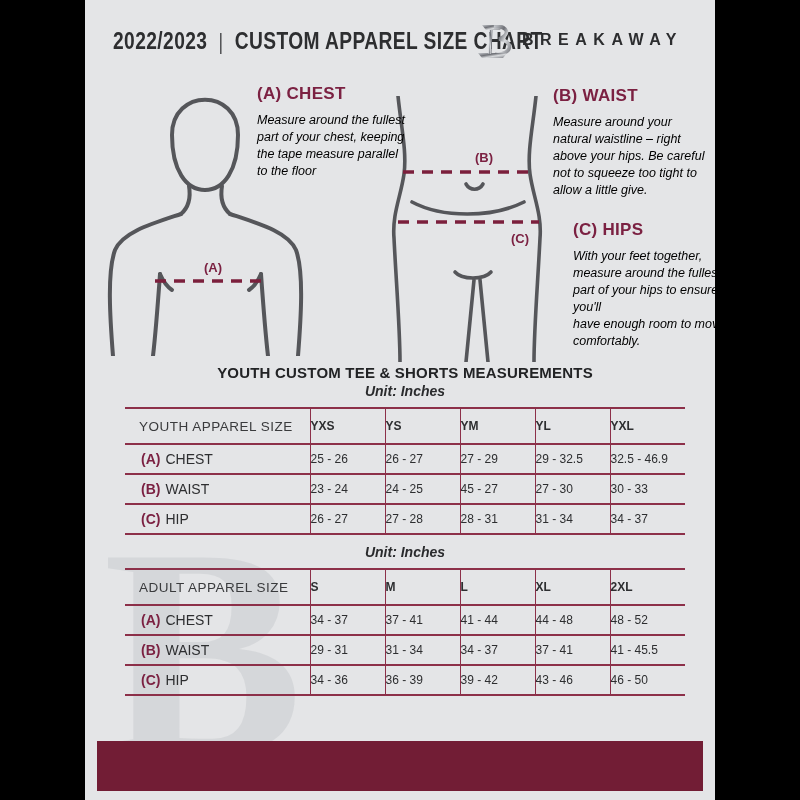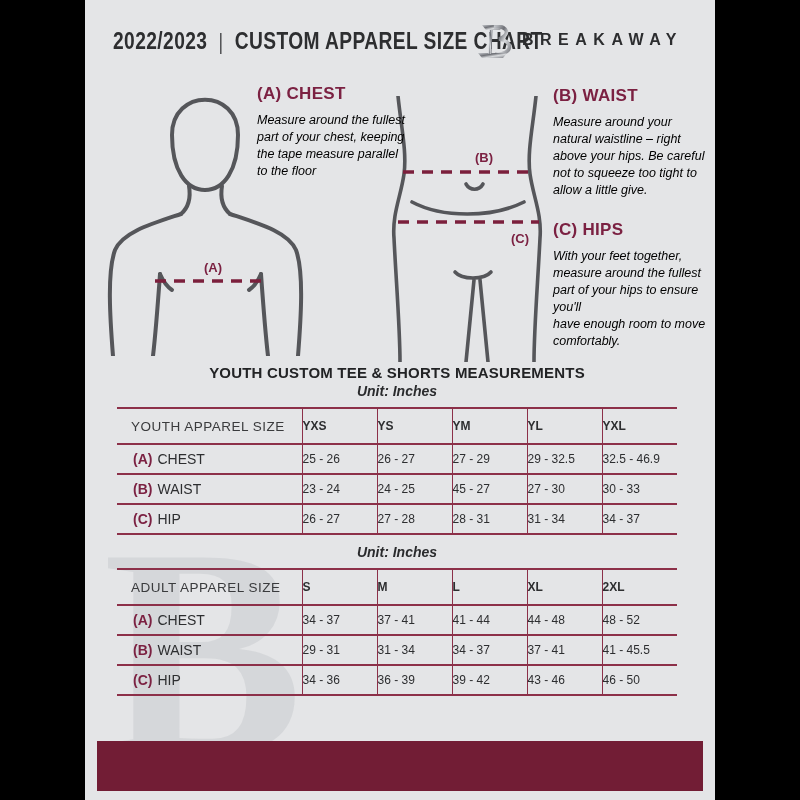--- a/index.html
+++ b/index.html
@@ -18,28 +18,28 @@
            gap:9px; z-index:2; }
   .brand-name { font-size:16px; font-weight:bold; color:#2c2d2f; letter-spacing:6.5px; }
 
   
   .inst { position:absolute; z-index:2; }
   .inst h3 { font-size:17px; font-weight:800; color:#7b2142; letter-spacing:0.3px; }
   .inst p  { margin-top:8px; font-size:12.5px; font-style:italic; color:#000000;
              line-height:1.36; white-space:pre-line; }
   .inst-a { left:172px; top:84px;  width:154px; }
   .inst-b { left:468px; top:86px;  width:160px; }
-  .inst-c { left:468px; top:220px; width:162px; }
+  .inst-c { left:488px; top:220px; width:162px; }
 
   .fig { position:absolute; z-index:1; }
   .fig-chest { left:18px;  top:80px; }
   .fig-waist { left:301px; top:96px; }
 
   
-  .table-block { position:absolute; left:4px; width:616px; text-align:center; z-index:2; }
+  .table-block { position:absolute; left:12px; width:616px; text-align:center; z-index:2; }
   .tb-youth { top:364px; }
   .tb-adult { top:542px; }
   .table-block h2 { font-size:15px; font-weight:bold; color:#222325; letter-spacing:0.2px; }
   .table-block .unit { font-size:14px; font-style:italic; font-weight:bold; color:#2a2b2d;
                        margin-top:2px; }
   table { border-collapse:collapse; width:560px; margin:8px auto 0; table-layout:fixed;
           background:transparent; }
   col.c-label { width:185px; }
   col.c-size  { width:75px; }
   thead tr { border-top:2px solid #8c3049; height:36px; }

